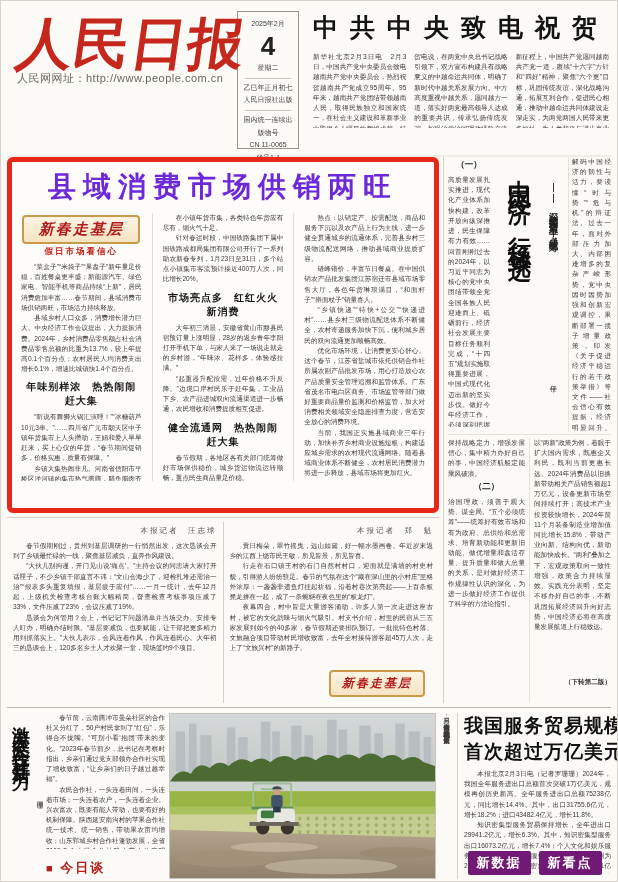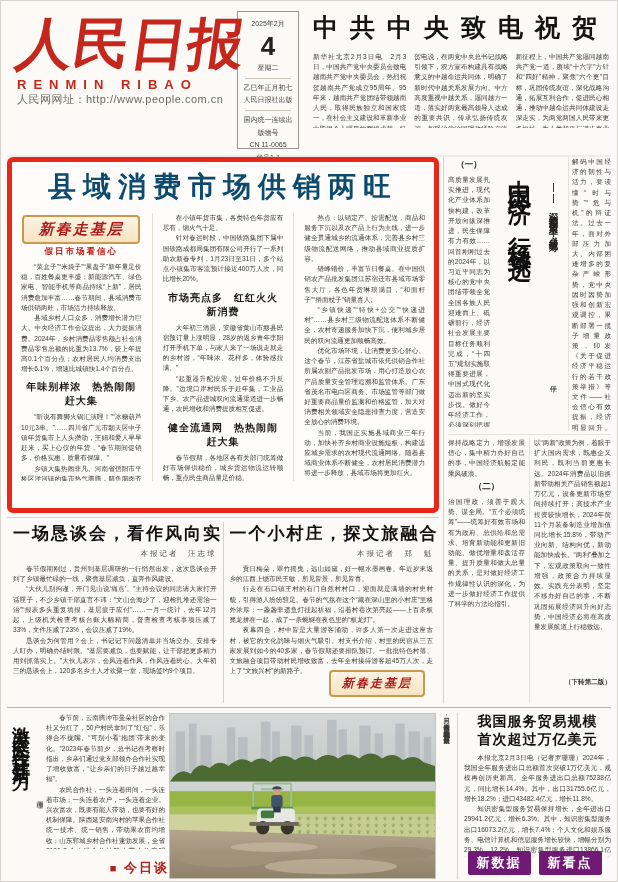--- a/index.html
+++ b/index.html
@@ -34,21 +34,21 @@
 
   
   .mainrow { display:flex; height:546px; }
   .leftmain { width:432px; display:flex; flex-direction:column; }
   .economy { flex:1; border-left:1px solid #d6d1c8; margin-left:4px; padding-left:4px;
              display:flex; flex-direction:column; }
 
   
   .boxed { height:356px; border:5px solid #e8271b; border-radius:6px; background:#fdfcfa;
            padding:6px 9px; overflow:hidden; }
-  .bx-headline { font-family:"DejaVu Serif", serif; font-size:28px; font-weight:900; color:#0c4a6e;
+  .bx-headline { font-family:"DejaVu Serif", serif; font-size:28px; font-weight:900; color:#6d28d9;
                  text-align:center; letter-spacing:7px; white-space:nowrap; }
   .bx-byline { font-size:8px; color:#444; text-align:center; margin-top:5px; letter-spacing:2px; }
   .bx-cols { display:flex; gap:10px; margin-top:7px; height:268px; }
   .bx-col { flex:1; overflow:hidden; }
   .bx-col + .bx-col { border-left:1px solid #e3ded5; padding-left:10px; }
   .kicker { width:118px; margin:2px auto 2px auto; padding:3px 0; text-align:center;
             background:linear-gradient(#fdf4e3,#f6e3c2); border:2px solid #c99a4a; border-radius:4px;
             color:#b01b1b; font-family:"DejaVu Serif", serif; font-weight:900; font-style:italic;
             font-size:15px; letter-spacing:2px; white-space:nowrap; }
   .kicker-sub { text-align:center; color:#c02017; font-weight:bold; font-size:8.5px;
@@ -85,45 +85,44 @@
 
   
   .bottomrow { display:flex; height:172px; border-top:1px solid #b9b4aa; margin-top:4px; padding-top:5px; }
   .coop { width:162px; display:flex; }
   .coop-head { writing-mode:vertical-rl; font-family:"DejaVu Serif", serif; font-size:18px;
                font-weight:900; color:#111; letter-spacing:5px; width:26px; white-space:nowrap; }
   .coop-author { writing-mode:vertical-rl; font-size:6.5px; color:#555; align-self:center;
                  margin:0 2px; letter-spacing:1px; }
   .coop-body { flex:1; position:relative; padding-right:4px; }
   .coop-text { height:136px; }
-  .coop-badge { position:absolute; bottom:2px; left:0; right:0; text-align:right;
+  .coop-badge { position:absolute; bottom:2px; left:0; right:0; text-align:left;
                 color:#b5201d; font-weight:900; font-size:13px; letter-spacing:2px; }
   .coop-badge .sq { font-size:11px; }
   .photo { flex:1; border:1px solid #c9c4ba; overflow:hidden; background:#cfd3d2; }
   .photo svg { display:block; width:100%; height:100%; }
   .vcaption { width:17px; margin:0 2px; display:flex; flex-direction:column; align-items:center; }
   .vcap-t { writing-mode:vertical-rl; font-size:6.3px; color:#3c3a37; line-height:1.3; flex:1; overflow:hidden; }
   .vcap-c { writing-mode:vertical-rl; font-size:6.3px; font-weight:bold; color:#3c3a37; margin-top:2px; }
   .trade { width:154px; border-left:1px solid #d6d1c8; padding-left:6px; position:relative; }
-  .trade-h { font-family:"DejaVu Serif", serif; font-size:14px; font-weight:900; color:#111;
+  .trade-h { font-family:"DejaVu Serif", serif; font-size:19px; font-weight:900; color:#111;
              text-align:center; letter-spacing:1px; white-space:nowrap; }
   .trade-body { height:104px; margin-top:4px; }
   .trade-badges { position:absolute; bottom:4px; left:0; right:0; display:flex; gap:8px; justify-content:center; }
   .tbadge { background:#701a75; color:#fff; font-weight:900; font-size:13px; letter-spacing:2px;
             padding:3px 9px; border-radius:2px; }
 </style>
 </head>
 <body>
 
 <div class="page">
 
   <header class="hdr">
     <div class="masthead">
       <div class="mh-title">人民日报</div>
-      <div class="mh-latin">RENMIN RIBAO</div>
       <div class="mh-site">人民网网址：http://www.people.com.cn</div>
     </div>
 
     <div class="datebox">
       <div>2025年2月</div>
       <div class="db-day">4</div>
       <div>星期二</div>
       <div class="db-sep"></div>
       <div>乙巳年正月初七</div>
       <div>人民日报社出版</div>
@@ -185,30 +184,28 @@
             <p>错峰错价，丰富节日餐桌。在中国供销农产品批发集团江苏宿迁市县域市场零售大厅，各色年货琳琅满目，“和面杆子”“擀面杖子”销量喜人。</p>
             <p>“乡镇快递”“特快+公交”“快递进村”……县乡村三级物流配送体系不断健全，农村寄递服务加快下沉，便利城乡居民的双向流通更加顺畅高效。</p>
             <p>优化市场环境，让消费更安心舒心。这个春节，江苏省盐城市依托供销合作社所属农副产品批发市场，用心打造放心农产品质量安全管理追溯和监管体系。广东省茂名市电白区商务、市场监管等部门做好重要商品量价监测和价格监管，加大对消费相关领域安全隐患排查力度，营造安全放心的消费环境。</p>
             <p>当前，我国正实施县域商业三年行动，加快补齐乡村商业设施短板，构建适应城乡需求的农村现代流通网络。随着县域商业体系不断健全，农村居民消费潜力将进一步释放，县域市场将更加红火。</p>
           </div>
         </div>
       </section>
 
       <div class="midrow">
         <article class="midart">
-          <div class="mid-h">一场恳谈会，看作风向实</div>
           <div class="mid-by">本报记者　汪志球</div>
           <div class="mid-body t clip">
             <p>春节假期刚过，贵州到基层调研的一行悄然出发，这次恳谈会开到了乡镇最忙碌的一线，聚焦基层减负，直奔作风建设。</p>
             <p>“大伙儿别拘谨，开门见山说‘痛点’。”主持会议的同志请大家打开话匣子，不少乡镇干部直言不讳：“文山会海少了，迎检扎堆还需治一治”“报表多头重复填报，基层疲于应付”……一月一统计，去年12月起，上级机关检查考核台账大幅精简，督查检查考核事项压减了33%，文件压减了23%，会议压减了19%。</p>
             <p>恳谈会为何管用？会上，书记记下问题清单并当场交办、安排专人盯办，明确办结时限。“基层要减负，也要赋能，让干部把更多精力用到抓落实上。”大伙儿表示，会风连着作风，作风连着民心。大年初三的恳谈会上，120多名乡土人才欢聚一堂，现场签约9个项目。</p>
           </div>
         </article>
         <article class="midart">
-          <div class="mid-h">一个小村庄，探文旅融合</div>
           <div class="mid-by">本报记者　郑　魁</div>
           <div class="mid-body t clip">
             <p>贡日梅朵，翠竹摇曳，远山如黛，好一幅水墨画卷。年近岁末返乡的江西上饶市民王敏，所见皆景，所见皆喜。</p>
             <p>行走在石口镇王村的石门自然村村口，迎面就是满墙的村史村貌，引得游人纷纷驻足。春节的气氛在这个“藏在深山里的小村庄”里格外浓厚：一盏盏非遗鱼灯挂起祈福，沿着村巷次第亮起——上百条板凳龙拼在一起，成了一条蜿蜒在夜色里的“板龙灯”。</p>
             <p>夜幕四合，村中皆是大量游客涌动，许多人第一次走进这座古村，被它的文化韵味与烟火气吸引。村支书介绍，村里的民宿从三五家发展到如今的40多家，春节假期还要排队预订。一批批特色村落、文旅融合项目带动村民增收致富，去年全村接待游客超45万人次，走上了“文旅兴村”的新路子。</p>
           </div>
           <div class="kicker small">新春走基层</div>
         </article>
       </div>
     </div>

